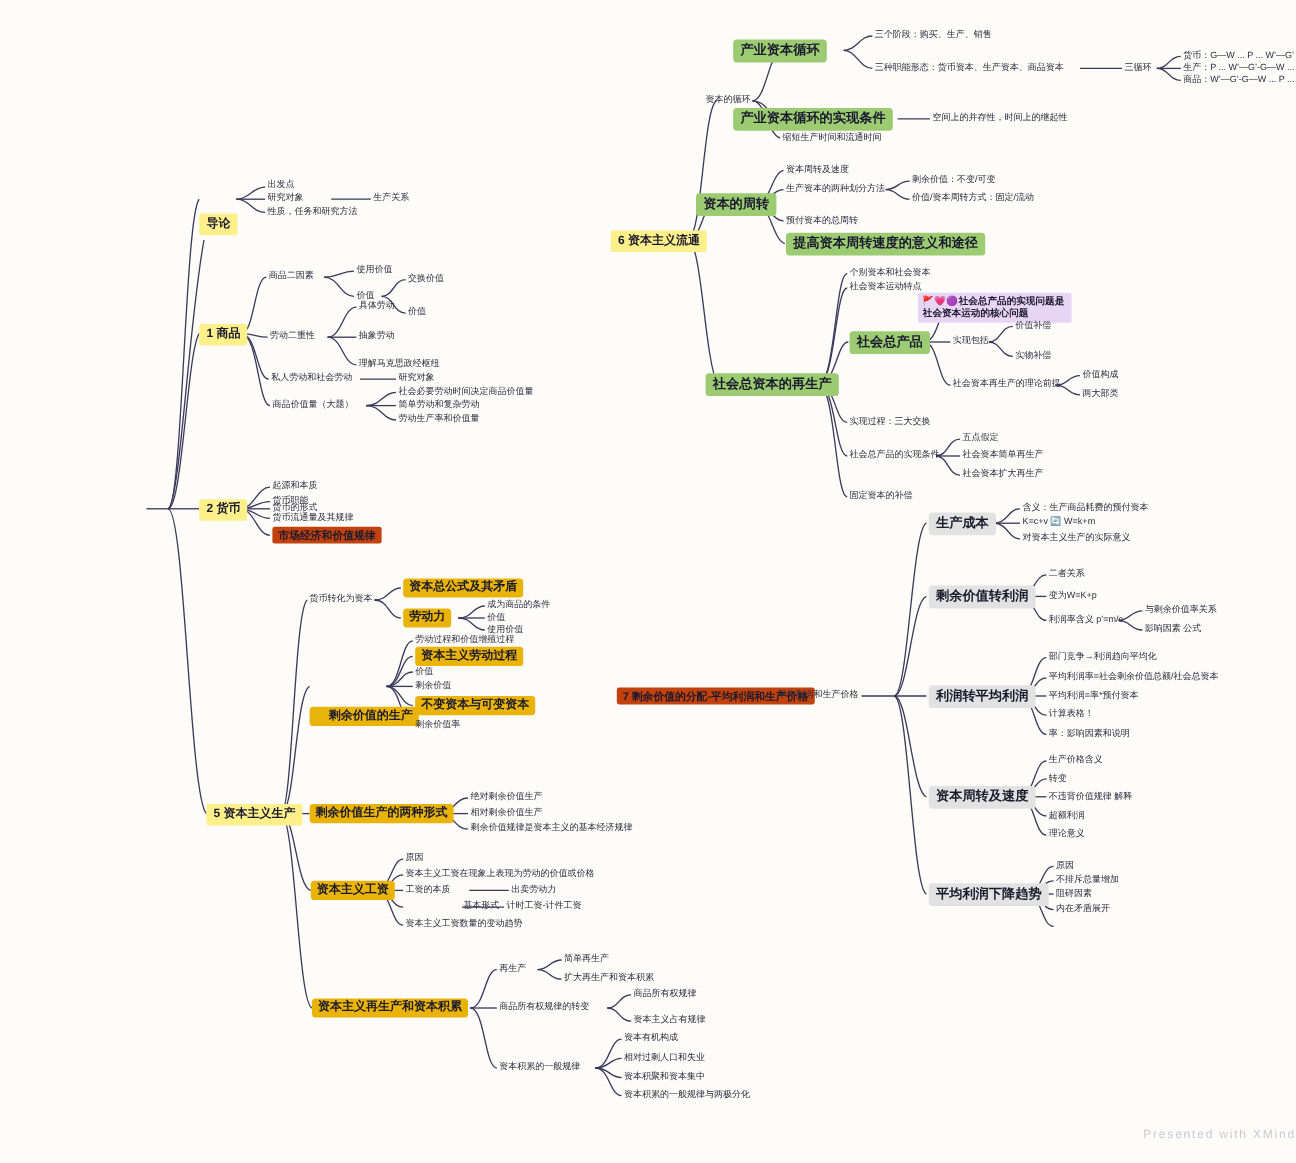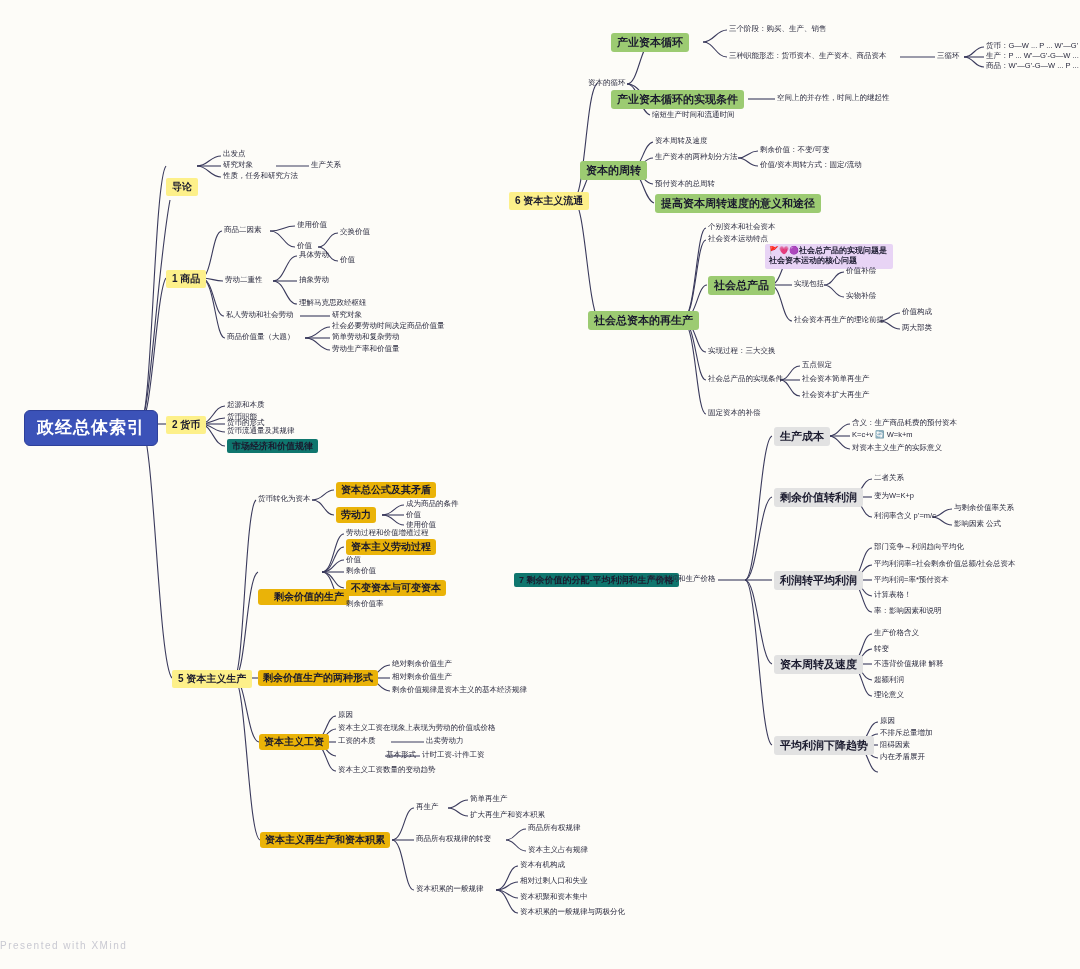--- a/index.html
+++ b/index.html
@@ -32,21 +32,21 @@
   }
   
   .n-yellow{
     background:#fdf08a;
     font-weight:bold;
     font-size:10px;
     padding:3px 6px;
     border-radius:2px;
   }
   .n-yellow-plain{
-    background:#0f766e;
+    background:#c2410c;
     font-weight:bold;
     font-size:9px;
     padding:2px 5px;
     border-radius:2px;
   }
   
   .n-green{
     background:#9ccb72;
     font-weight:bold;
     font-size:11px;
@@ -82,21 +82,21 @@
   
   .n-leaf{
     font-size:7.5px;
     color:#2a2a3e;
     background:transparent;
   }
   .footer{
     position:absolute;
     left:0;right:0;
     bottom:18px;
-    text-align:left;
+    text-align:right;
     font-size:10px;
     color:#c9c9d2;
     letter-spacing:1.5px;
   }
 </style>
 </head>
 <body>
 
 <div id="canvas">
 
@@ -272,21 +272,20 @@
       <path d="M850,664 C862,664 862,696 872,696"></path>
 
       <path d="M856,745 C868,745 868,722 878,722"></path>
       <path d="M856,745 C868,745 868,734 878,734"></path>
       <path d="M856,745 L878,745"></path>
       <path d="M856,745 C868,745 868,758 878,758"></path>
       <path d="M856,745 C868,745 868,772 878,772"></path>
     </g>
   </svg>
 
-  <div class="node n-root" style="left:24px;top:410px;">政经总体索引</div>
 
   <div class="node n-yellow" style="left:166px;top:158px;margin-top:20px;">导论</div>
   <div class="node n-leaf" style="left:223px;top:150px;">出发点</div>
   <div class="node n-leaf" style="left:223px;top:161px;">研究对象</div>
   <div class="node n-leaf" style="left:311px;top:161px;">生产关系</div>
   <div class="node n-leaf" style="left:223px;top:172px;">性质，任务和研究方法</div>
 
   <div class="node n-yellow" style="left:166px;top:270px;">1 商品</div>
   <div class="node n-leaf" style="left:224px;top:226px;">商品二因素</div>
   <div class="node n-leaf" style="left:297px;top:221px;">使用价值</div>

